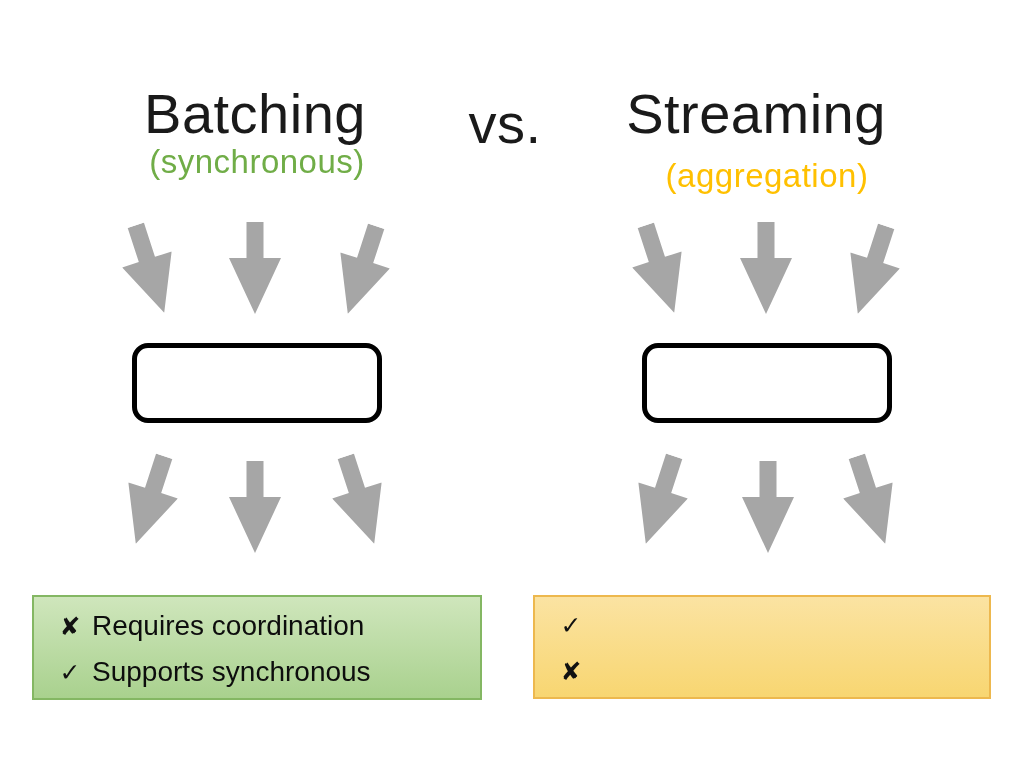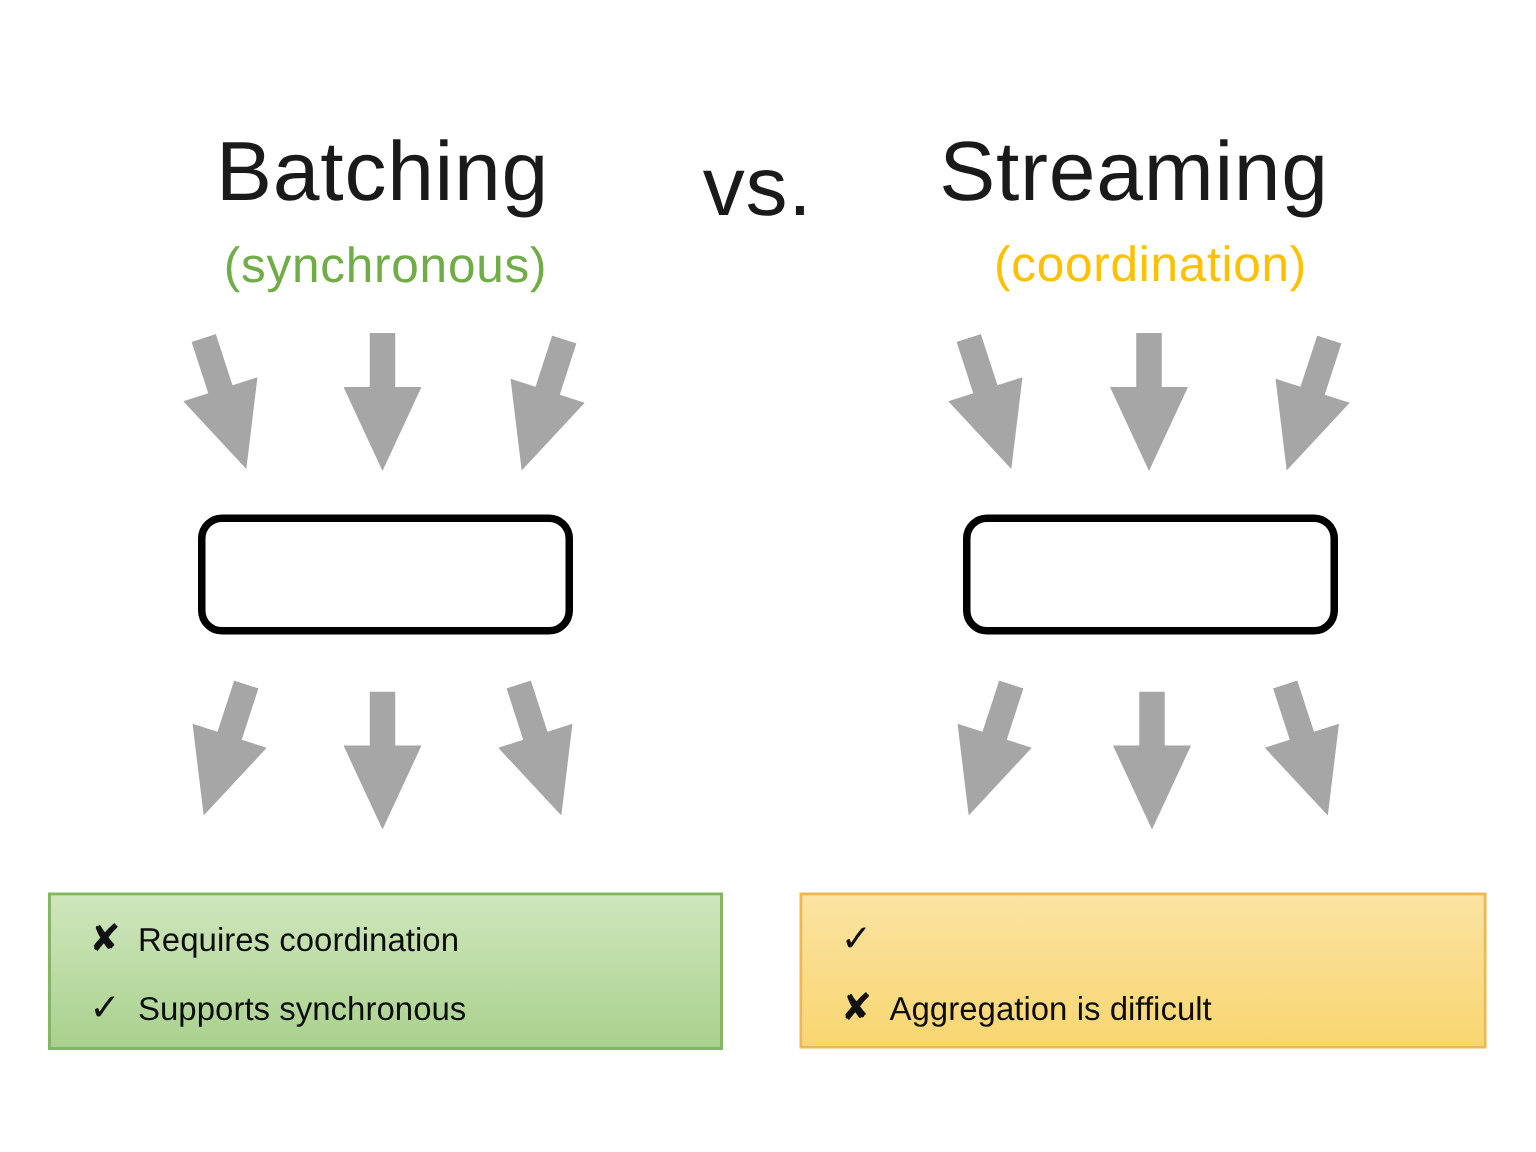--- a/index.html
+++ b/index.html
@@ -26,21 +26,21 @@
   .title-left  { left: 255px; top: 86px; }
   .title-vs    { left: 505px; top: 96px; }
   .title-right { left: 756px; top: 86px; }
 
   .subtitle {
     font-size: 33px;
     font-weight: 300;
     line-height: 1;
     letter-spacing: 0.5px;
   }
-  .subtitle-left  { left: 257px; top: 160px; color: #70AD47; }
+  .subtitle-left  { left: 257px; top: 145px; color: #70AD47; }
   .subtitle-right { left: 767px; top: 159px; color: #FFC000; }
 
   
   .arrow { position: absolute; width: 52px; height: 92px; }
   .arrow svg { display: block; width: 100%; height: 100%; }
   .arrow path { fill: #A6A6A6; }
   .rot-neg { transform: rotate(-18deg); }
   .rot-pos { transform: rotate(18deg); }
 
   
@@ -82,36 +82,36 @@
   .note-bullet {
     width: 44px;
     text-align: center;
     font-family: "DejaVu Sans", sans-serif;
     font-size: 25px;
     font-weight: bold;
     color: #111111;
     flex: 0 0 44px;
   }
   .note-text {
-    font-size: 22px;
+    font-size: 28px;
     color: #0d0d0d;
     white-space: nowrap;
   }
 </style>
 </head>
 <body>
 
 <div class="slide">
 
   <div class="abs centered title title-left">Batching</div>
   <div class="abs centered title title-vs">vs.</div>
   <div class="abs centered title title-right">Streaming</div>
 
   <div class="abs centered subtitle subtitle-left">(synchronous)</div>
-  <div class="abs centered subtitle subtitle-right">(coordination)</div>
+  <div class="abs centered subtitle subtitle-right">(aggregation)</div>
 
   <div>
     <div class="arrow rot-neg" style="left:124px; top:223px;">
       <svg viewBox="0 0 52 92">
           <path d="M17.5 0 H34.5 V36 H52 L26 92 L0 36 H17.5 Z"></path>
         </svg>
     </div>
     <div class="arrow" style="left:229px; top:222px;">
       <svg viewBox="0 0 52 92">
           <path d="M17.5 0 H34.5 V36 H52 L26 92 L0 36 H17.5 Z"></path>
@@ -192,17 +192,16 @@
       <span class="note-text">Supports synchronous</span>
     </div>
   </div>
 
   <div class="note-box note-box-orange">
     <div class="note-row">
       <span class="note-bullet">✓</span>
     </div>
     <div class="note-row">
       <span class="note-bullet">✘</span>
-      <span class="note-text">Aggregation is difficult</span>
     </div>
   </div>
 
 </div>
 
 </body></html>

